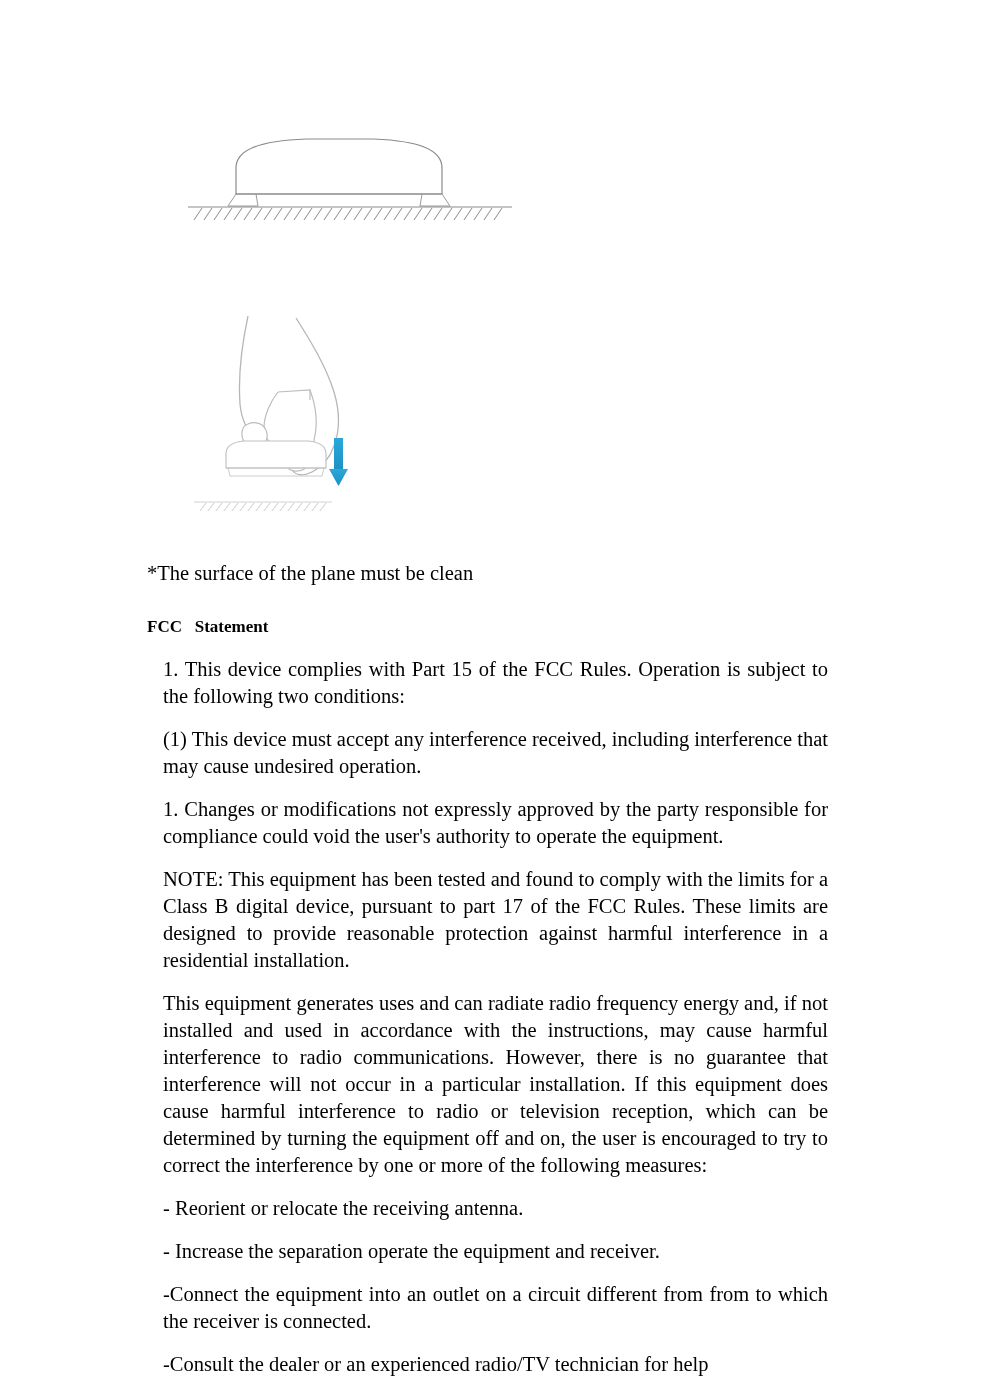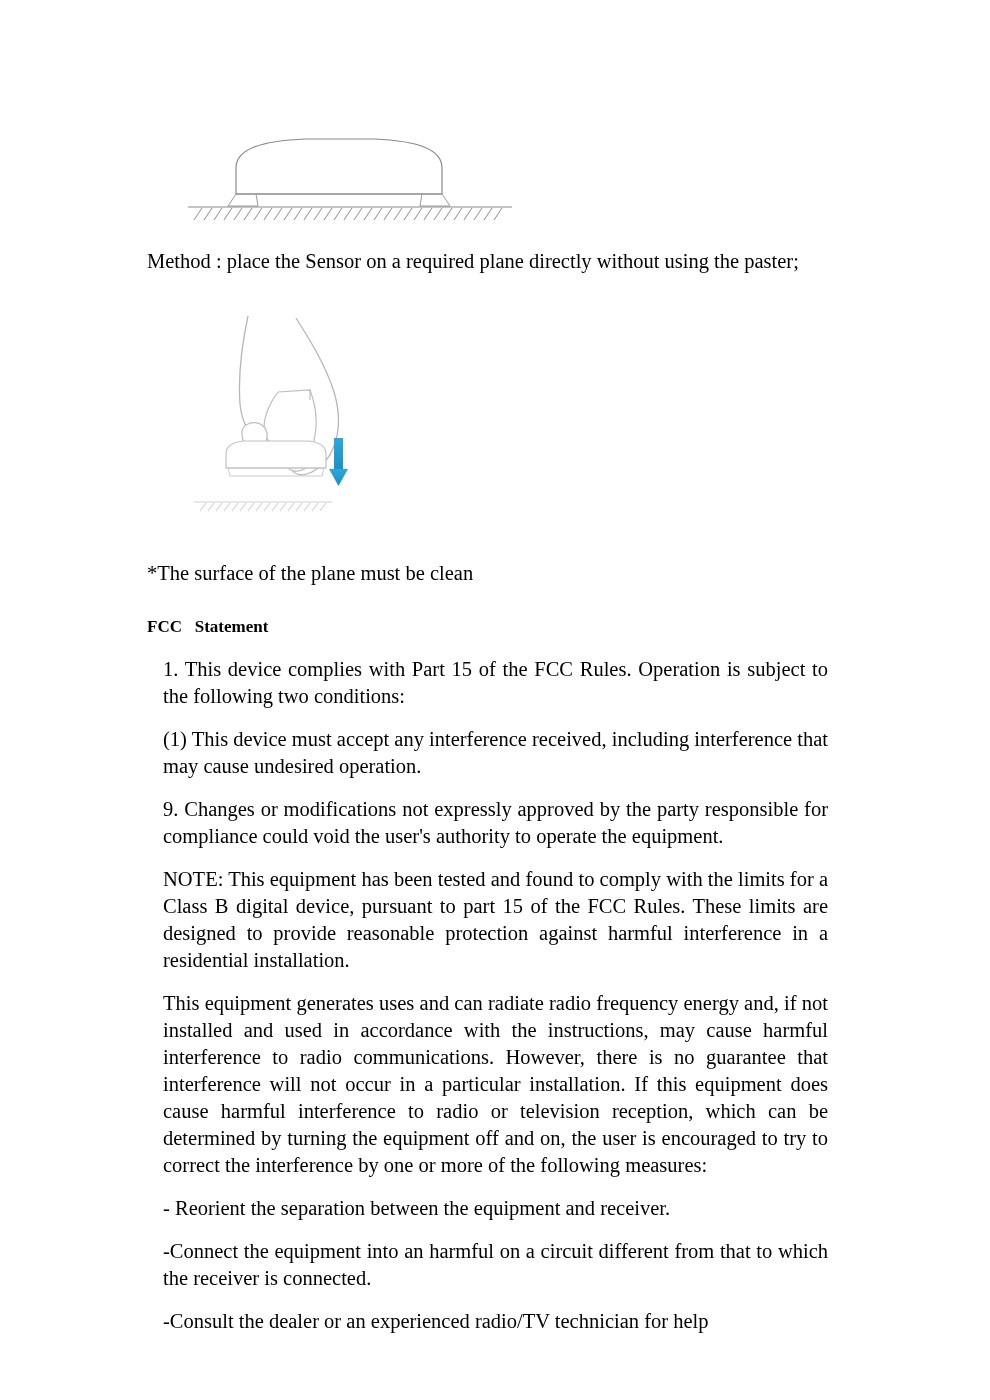--- a/index.html
+++ b/index.html
@@ -144,21 +144,20 @@
           <line x1="264" y1="90" x2="272" y2="78"></line>
         <line x1="274" y1="90" x2="282" y2="78"></line>
           <line x1="284" y1="90" x2="292" y2="78"></line>
         <line x1="294" y1="90" x2="302" y2="78"></line>
           <line x1="304" y1="90" x2="312" y2="78"></line>
         <line x1="314" y1="90" x2="322" y2="78"></line>
       </g>
     </svg>
   </div>
 
-  <div class="method-line">Method : place the Sensor on a required plane directly without using the paster;</div>
 
   <div class="fig-hand">
     <svg width="250" height="230" viewBox="0 0 250 230" xmlns="http://www.w3.org/2000/svg">
       <defs>
         <linearGradient id="arrowGrad" x1="0" y1="0" x2="0" y2="1">
           <stop offset="0%" stop-color="#2ba8d8"></stop>
           <stop offset="100%" stop-color="#1a8fc4"></stop>
         </linearGradient>
       </defs>
 
@@ -211,21 +210,22 @@
 
   <div class="notes">
     <div>*The surface of the plane must be clean</div>
   </div>
 
   <div class="fcc-heading">FCC   Statement</div>
 
   <div class="fcc-body">
     <p class="">1. This device complies with Part 15 of the FCC Rules. Operation is subject to the following two conditions:</p>
     <p class="">(1) This device must accept any interference received, including interference that may cause undesired operation.</p>
-    <p class="">9. Changes or modifications not expressly approved by the party responsible for compliance could void the user's authority to operate the equipment.</p>
-    <p class="">NOTE: This equipment has been tested and found to comply with the limits for a Class B digital device, pursuant to part 15 of the FCC Rules.    These limits are designed to provide reasonable protection against harmful interference in a residential installation.</p>
+    <p class="">1. Changes or modifications not expressly approved by the party responsible for compliance could void the user's authority to operate the equipment.</p>
+    <p class="">NOTE: This equipment has been tested and found to comply with the limits for a Class B digital device, pursuant to part 17 of the FCC Rules.    These limits are designed to provide reasonable protection against harmful interference in a residential installation.</p>
     <p class="">This equipment generates uses and can radiate radio frequency energy and, if not installed and used in accordance with the instructions, may cause harmful interference to radio communications.    However, there is no guarantee that interference will not occur in a particular installation.    If this equipment does cause harmful interference to radio or television reception, which can be determined by turning the equipment off and on, the user is encouraged to try to correct the interference by one or more of the following measures:</p>
-    <p class="nojust">- Reorient the separation between the equipment and receiver.</p>
-    <p class="">-Connect the equipment into an harmful on a circuit different from that to which the receiver is connected.</p>
+    <p class="nojust">- Reorient or relocate the receiving antenna.</p>
+    <p class="nojust">- Increase the separation operate the equipment and receiver.</p>
+    <p class="">-Connect the equipment into an outlet on a circuit different from from to which the receiver is connected.</p>
     <p class="nojust">-Consult the dealer or an experienced radio/TV technician for help</p>
   </div>
 
 </div>
 
 </body></html>

